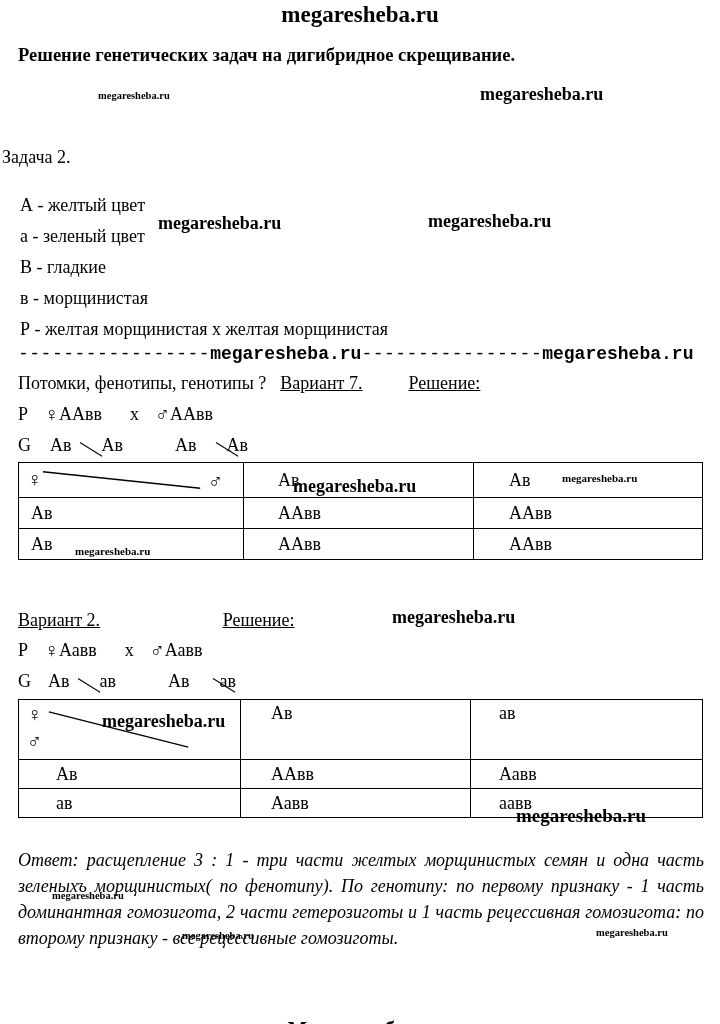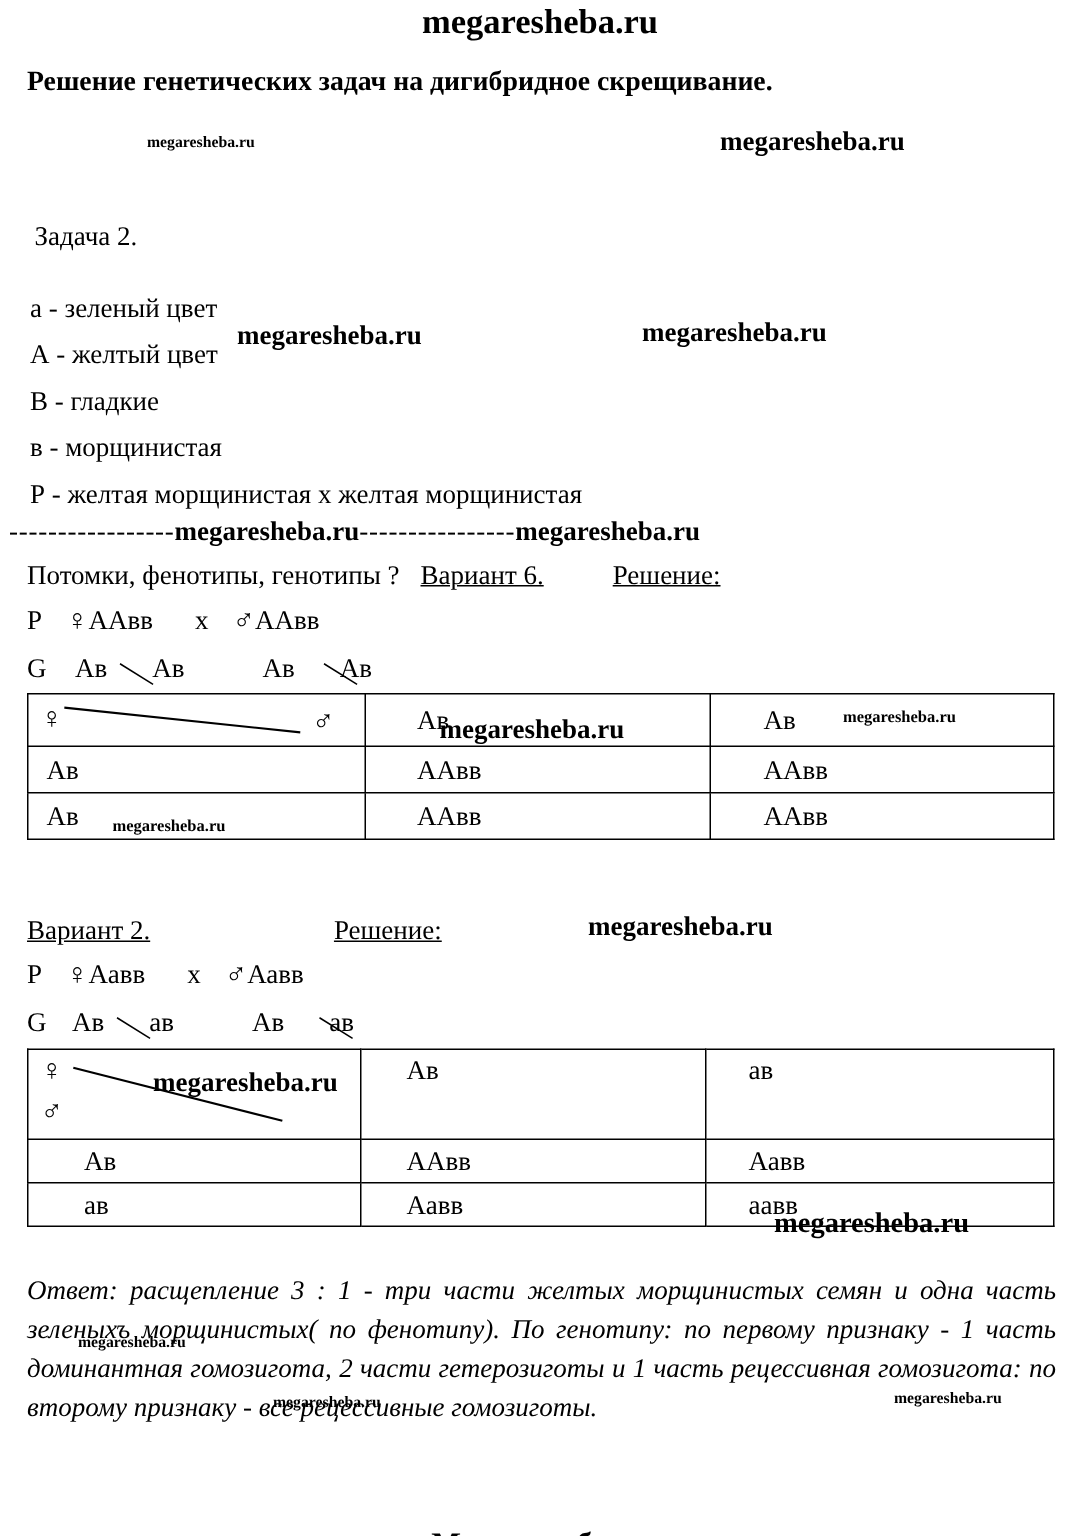--- a/index.html
+++ b/index.html
@@ -10,24 +10,24 @@
     font-family:"Liberation Serif", serif; font-size:18px; overflow:hidden;
   }
   .abs { position:absolute; }
   .u { text-decoration:underline; }
   .center { width:100%; text-align:center; }
 
   .site-title { top:2px; font-size:23px; font-weight:bold; }
   .bottom-brand { top:984px; font-size:21px; font-weight:bold;margin-top:33px; }
 
   .head-block { left:18px; top:40px; font-weight:bold; font-size:18.5px; line-height:30px; width:560px; }
-  .task-title { left:23px; top:147px; }
+  .task-title { left:2px; top:147px; }
   .legend-block { left:20px; top:190px; line-height:31px; }
 
-  .divider { left:6px; top:344px; white-space:nowrap; letter-spacing:0.5px; }
+  .divider { left:18px; top:344px; white-space:nowrap; letter-spacing:0.5px;font-family:Liberation Mono, monospace; }
   .divider .wm-inline { font-weight:bold; font-size:18px; letter-spacing:0; }
 
   .question-line { left:18px; top:373px; display:flex; align-items:baseline; }
   .question-line .v-label { margin-left:14px; }
   .question-line .s-label { margin-left:46px; }
 
   .p-line { display:flex; align-items:baseline; }
   .p-line .pref { width:26px; }
   .sym { font-weight:bold; font-size:20px; line-height:1; position:relative; top:1px; }
   .p-line .geno { margin-right:6px; }
@@ -68,32 +68,32 @@
 
   <div class="abs center site-title">megaresheba.ru</div>
 
   <div class="abs head-block">
     <div>Решение генетических задач на дигибридное скрещивание.</div>
   </div>
 
   <div class="abs task-title">Задача 2.</div>
 
   <div class="abs legend-block">
+    <div>А - желтый цвет</div>
     <div>а - зеленый цвет</div>
-    <div>А - желтый цвет</div>
     <div>В - гладкие</div>
     <div>в - морщинистая</div>
     <div>Р - желтая морщинистая х желтая морщинистая</div>
   </div>
 
   <div class="abs divider"><span>-----------------</span><span class="wm-inline">megaresheba.ru</span><span>----------------</span><span class="wm-inline">megaresheba.ru</span></div>
 
   <div class="abs question-line">
     <span>Потомки, фенотипы, генотипы ?</span>
-    <span class="u v-label">Вариант 6.</span>
+    <span class="u v-label">Вариант 7.</span>
     <span class="u s-label">Решение:</span>
   </div>
 
   <div class="abs p-line" style="left:18px; top:403px;">
     <span class="pref">Р</span>
     <span class="sym">♀</span>
     <span class="geno">ААвв</span>
     <span class="cross">х</span>
     <span class="sym">♂</span>
     <span class="geno">ААвв</span>

